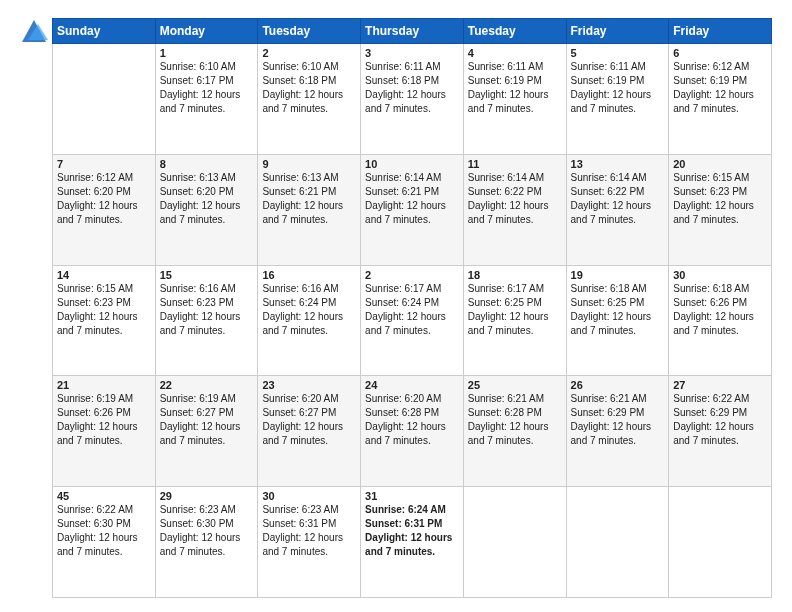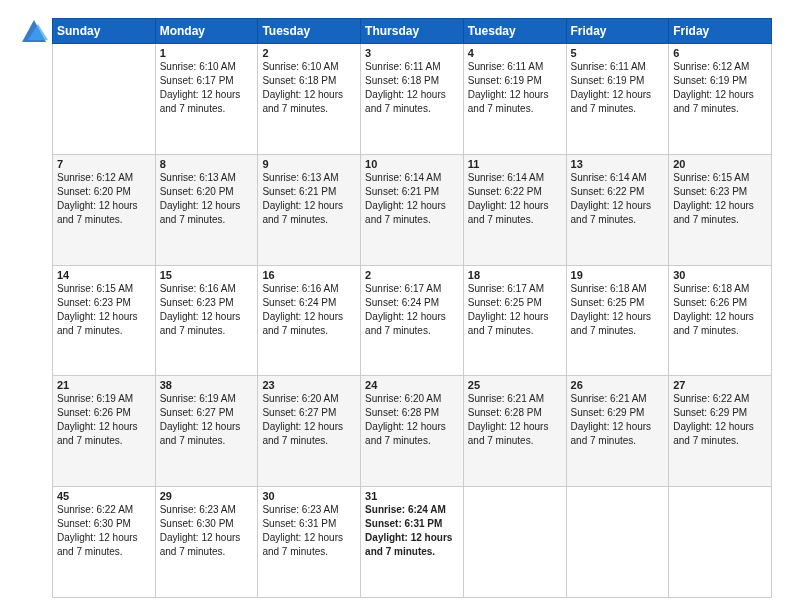--- a/index.html
+++ b/index.html
@@ -256,21 +256,21 @@
           </td>
         </tr>
         <tr>
           <td>
             <span class="day-num">21</span>
             <div class="day-info" style="white-space: pre-line;">Sunrise: 6:19 AM
 Sunset: 6:26 PM
 Daylight: 12 hours and 7 minutes.</div>
           </td>
           <td>
-            <span class="day-num">38</span>
+            <span class="day-num">22</span>
             <div class="day-info" style="white-space: pre-line;">Sunrise: 6:19 AM
 Sunset: 6:27 PM
 Daylight: 12 hours and 7 minutes.</div>
           </td>
           <td>
             <span class="day-num">23</span>
             <div class="day-info" style="white-space: pre-line;">Sunrise: 6:20 AM
 Sunset: 6:27 PM
 Daylight: 12 hours and 7 minutes.</div>
           </td>

